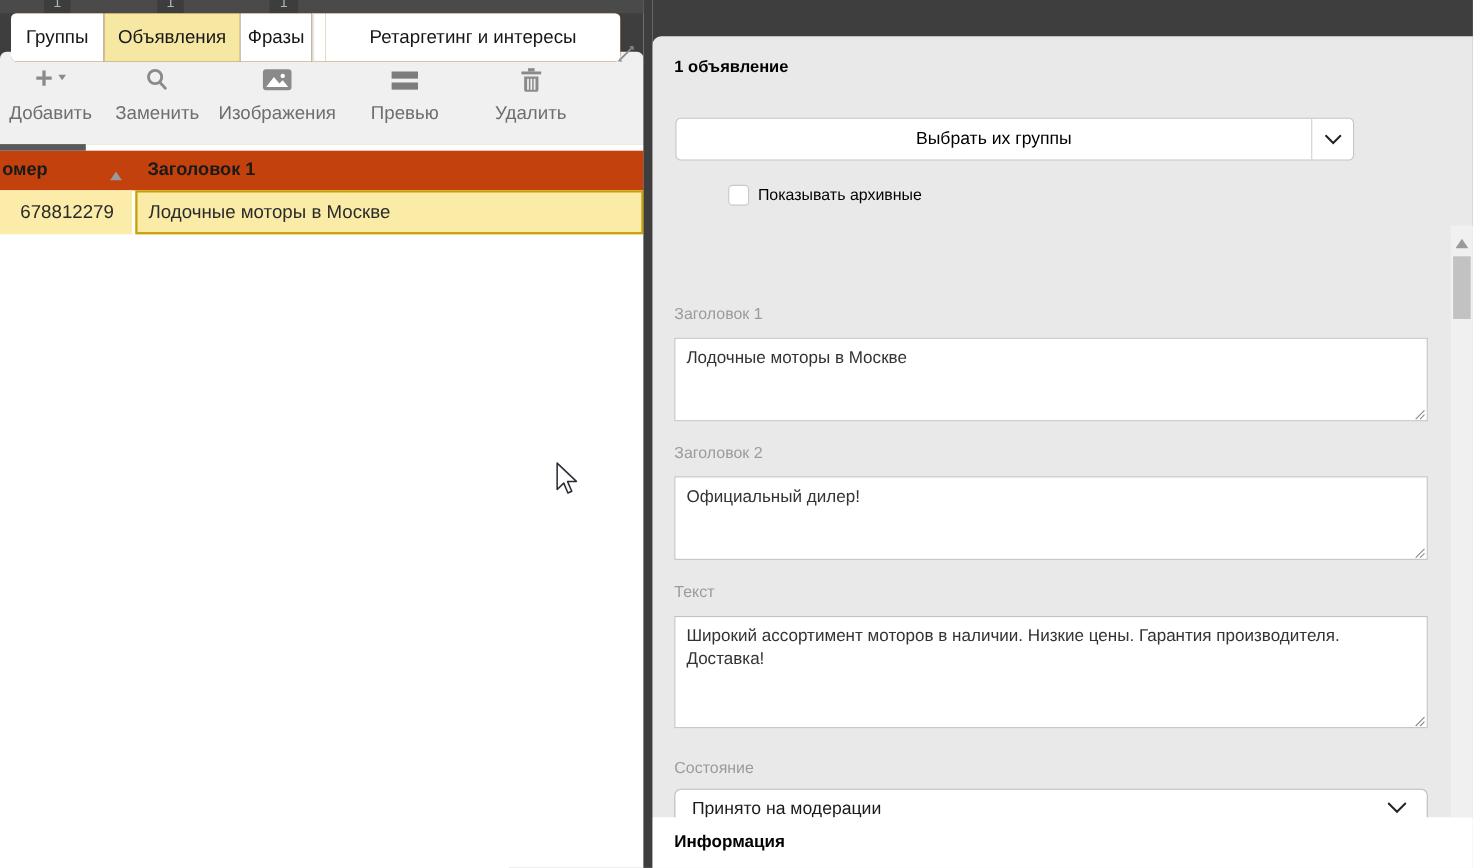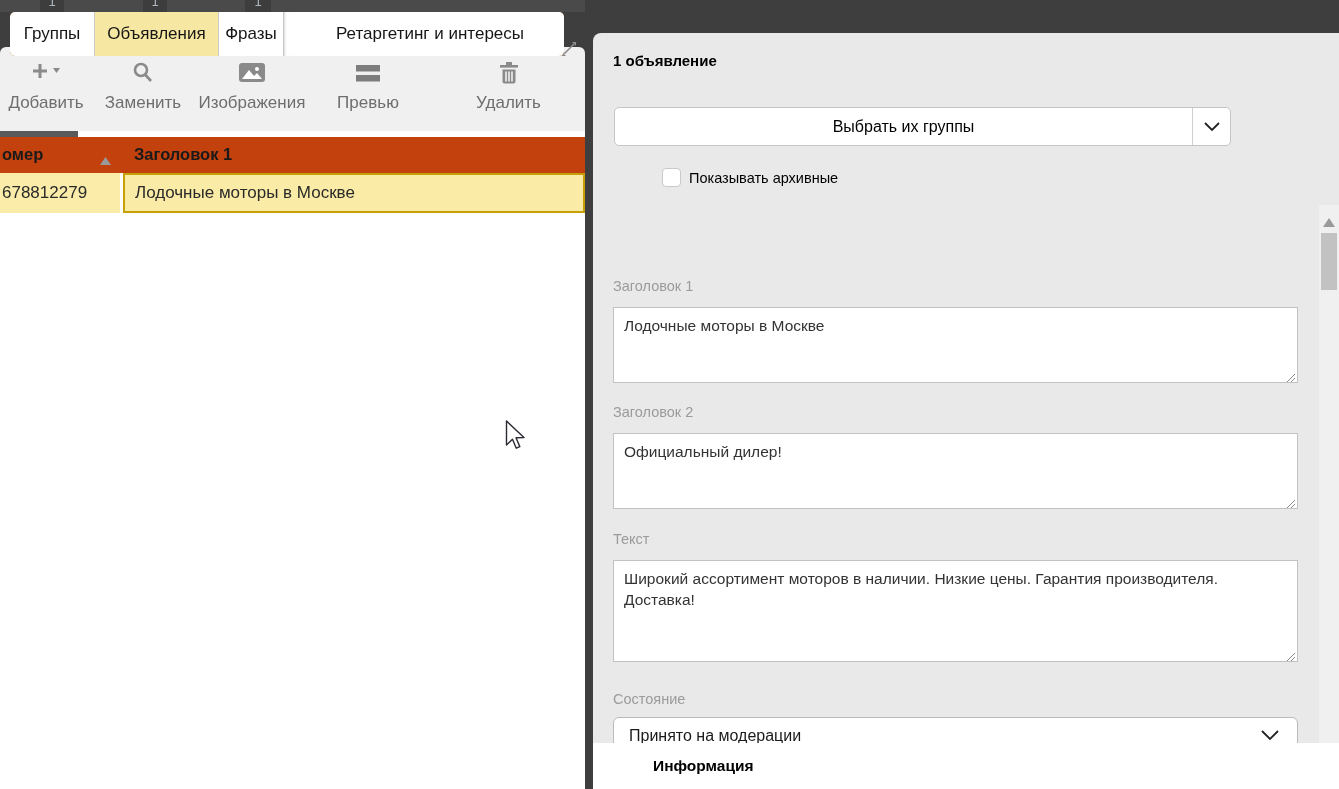--- a/index.html
+++ b/index.html
@@ -32,21 +32,21 @@
   
   .hscroll-thumb { position:absolute; left:0; top:131px; width:78px; height:6px; background:#5a5a5a; z-index:4; }
 
   
   .grid-header { position:absolute; left:0; top:137px; width:585px; height:36px; background:#c2410c; z-index:3; }
   .col-id-header { position:absolute; left:2px; top:8px; font-weight:bold; font-size:16.5px; color:#1a1a1a; }
   .sort-arrow { position:absolute; left:100px; top:14px; }
   .col-title-header { position:absolute; left:134px; top:8px; font-weight:bold; font-size:16.5px; color:#1a1a1a; }
 
   .grid-row { position:absolute; left:0; top:173px; width:585px; height:40px; z-index:3; }
-  .cell-id { position:absolute; left:0; top:0; width:120px; height:40px; background:#fbeda9; font-size:17px; color:#2a2a2a; line-height:40px; padding-left:2px; overflow:hidden; }
+  .cell-id { position:absolute; left:0; top:0; width:120px; height:40px; background:#fbeda9; font-size:17px; color:#2a2a2a; line-height:40px; padding-left:2px; overflow:hidden;text-align:center; }
   .cell-title { position:absolute; left:123px; top:0; width:462px; height:40px; background:#faeca6; border:2px solid #c79f06; font-size:17px; color:#2a2a2a; line-height:36px; padding-left:10px; overflow:hidden; }
 
   
   .splitter { position:absolute; left:585px; top:0; width:8px; height:789px; background:#3e3e3e; z-index:6; }
 
   
   .right-panel { position:absolute; left:593px; top:0; width:746px; height:789px; background:#3e3e3e; }
   .panel-body { position:absolute; left:0; top:33px; width:746px; height:756px; background:#e9e9e9; border-radius:8px 0 0 0; overflow:hidden; }
 
   .panel-title { position:absolute; left:20px; top:19px; font-size:15px; font-weight:bold; color:#000; }
@@ -64,21 +64,21 @@
   .section-title { margin-left:20px; font-size:15.5px; font-weight:bold; color:#000; }
 
   .field-label { position:absolute; left:20px; font-size:14.5px; color:#9b9b9b; }
   .field-area { position:absolute; left:20px; width:685px; background:#ffffff; border:1px solid #c2c2c2; font-family:"Liberation Sans","DejaVu Sans",sans-serif; font-size:15.5px; color:#333; padding:8px 10px; resize:none; outline:none; line-height:1.35; }
   .resize-grip { position:absolute; width:11px; height:11px; }
 
   .state-select { position:absolute; left:20px; top:684px; width:685px; height:38px; background:#ffffff; border:1px solid #bbbbbb; border-radius:6px; display:flex; align-items:center; z-index:1; }
   .state-select-text { margin-left:15px; font-size:16px; color:#1a1a1a; flex:1; }
   .state-select-caret { margin-right:18px; }
 
-  .info-strip { position:absolute; left:0; top:710px; width:746px; height:46px; background:#ffffff; display:flex; align-items:center; z-index:2;padding-left:40px; }
+  .info-strip { position:absolute; left:0; top:710px; width:746px; height:46px; background:#ffffff; display:flex; align-items:center; z-index:2; }
 
   
   .vscroll { position:absolute; left:726px; top:172px; width:20px; height:538px; background:#f0f0f0; z-index:3; }
   .vscroll-up { position:absolute; left:4px; top:8px; }
   .vscroll-thumb { position:absolute; left:2px; top:28px; width:16px; height:57px; background:#c2c2c2; }
 
   .cursor { position:absolute; left:505px; top:420px; z-index:99; }
 </style>
 </head>
 <body>
@@ -122,21 +122,21 @@
     </div>
     <div class="tool-btn" style="left:328px;width:80px;">
       <div class="tool-icon">
         <svg width="26" height="20" viewBox="0 0 26 20">
           <rect x="1" y="2" width="24" height="6.5" fill="#7d7d7d"></rect>
           <rect x="1" y="12" width="24" height="6.5" fill="#7d7d7d"></rect>
         </svg>
       </div>
       <div class="tool-label">Превью</div>
     </div>
-    <div class="tool-btn" style="left:466px;width:85px;">
+    <div class="tool-btn" style="left:440px;width:85px;">
       <div class="tool-icon">
         <svg width="22" height="24" viewBox="0 0 22 24">
           <rect x="8" y="1" width="6" height="3" fill="#8a8a8a"></rect>
           <rect x="2" y="4" width="18" height="2.6" fill="#8a8a8a"></rect>
           <path d="M4.5 8.5 h13 v12 a2 2 0 0 1 -2 2 h-9 a2 2 0 0 1 -2 -2 z" fill="#8a8a8a"></path>
           <line x1="8" y1="10.5" x2="8" y2="20.5" stroke="#f0f0f0" stroke-width="1.6"></line>
           <line x1="11" y1="10.5" x2="11" y2="20.5" stroke="#f0f0f0" stroke-width="1.6"></line>
           <line x1="14" y1="10.5" x2="14" y2="20.5" stroke="#f0f0f0" stroke-width="1.6"></line>
         </svg>
       </div>

